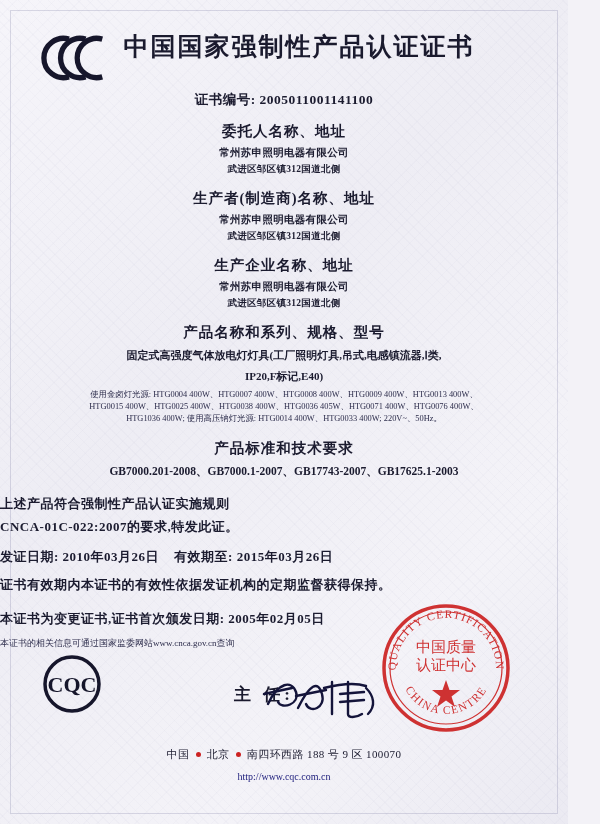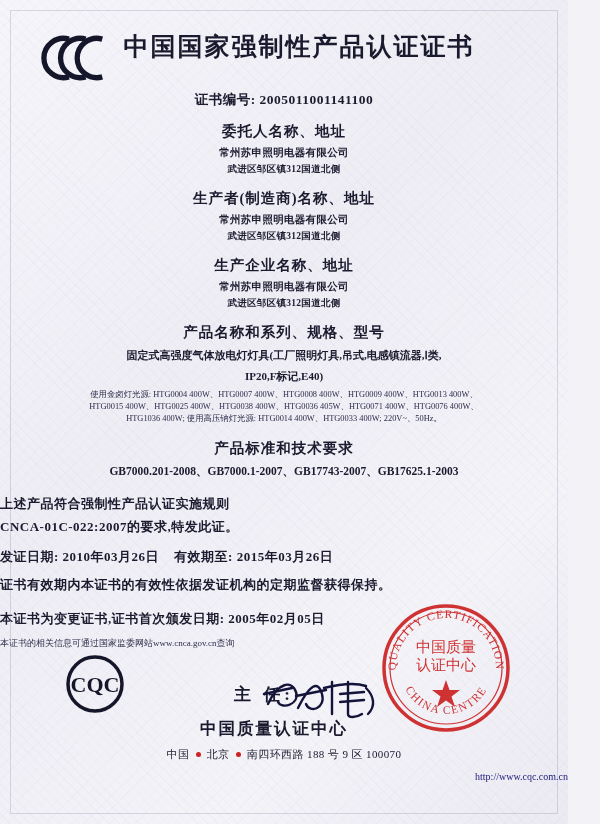--- a/index.html
+++ b/index.html
@@ -157,21 +157,20 @@
     right: 0;
     bottom: 18px;
     height: 200px;
   }
   .cqc-logo {
     position: absolute;
     left: 42px;
     bottom: 92px;
     width: 60px;
     height: 60px;
-    margin-left: 23px;
   }
   .director-row {
     position: absolute;
     left: 0; right: 0;
     bottom: 100px;
     text-align: center;
     font-size: 17px;
     font-weight: bold;
     letter-spacing: 4px;
     padding-right: 40px;
@@ -199,21 +198,21 @@
     left: 0; right: 0;
     bottom: 44px;
     text-align: center;
     font-size: 11px;
     letter-spacing: 0.4px;
   }
   .website {
     position: absolute;
     left: 0; right: 0;
     bottom: 24px;
-    text-align: right;
+    text-align: center;
     font-size: 10px;
     color: #1a1a7a;
   }
   .red-dot {
     display: inline-block;
     width: 5px; height: 5px;
     background: #cc2222;
     border-radius: 50%;
     vertical-align: middle;
     margin: 0 3px 2px 3px;
@@ -348,21 +347,20 @@
         </text>
         <text font-family="Liberation Serif, serif" font-size="11.5" fill="#cc2222" letter-spacing="1.4">
           <textPath href="#arcBot" startOffset="50%" text-anchor="middle">CHINA                CENTRE</textPath>
         </text>
         <text x="66" y="50" text-anchor="middle" font-family="Liberation Serif, serif" font-size="15" fill="#cc2222">中国质量</text>
         <text x="66" y="68" text-anchor="middle" font-family="Liberation Serif, serif" font-size="15" fill="#cc2222">认证中心</text>
         <polygon fill="#cc2222" points="66,78 69.5,88 80,88 71.5,94.5 75,105 66,98.5 57,105 60.5,94.5 52,88 62.5,88"></polygon>
       </svg>
     </div>
 
-    <div class="org-name">中国质量认证中心</div>
 
     <div class="addr">
       <span>中国</span>
       <span class="red-dot"></span>
       <span>北京</span>
       <span class="red-dot"></span>
       <span>南四环西路 188 号 9 区  100070</span>
     </div>
 
     <div class="website">http://www.cqc.com.cn</div>

